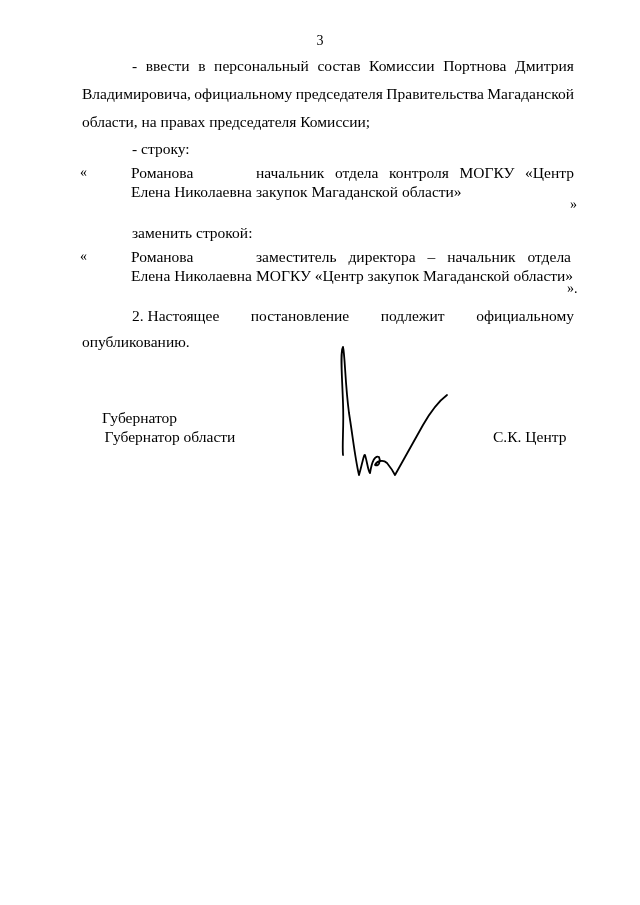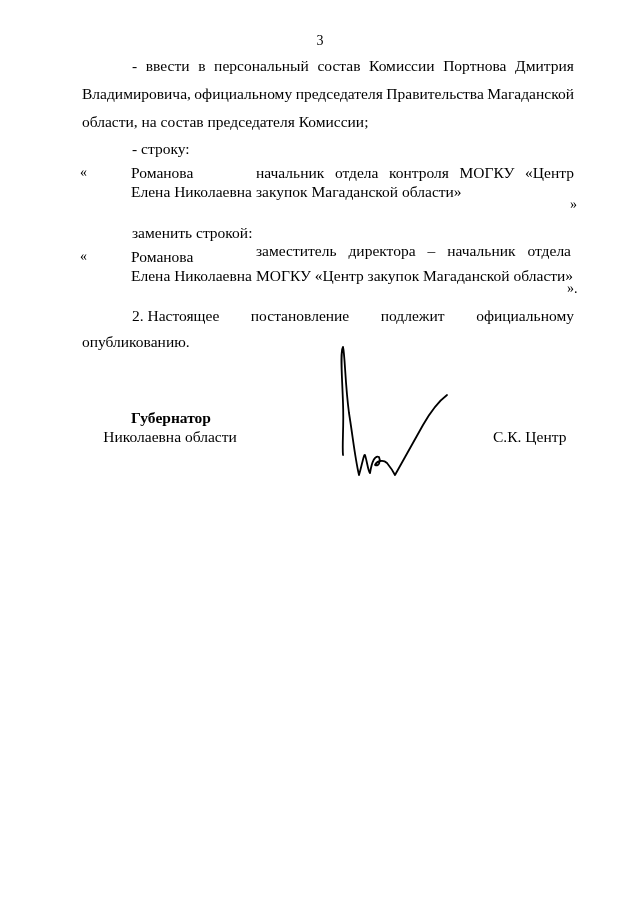--- a/index.html
+++ b/index.html
@@ -48,21 +48,21 @@
   <span>Портнова</span>
   <span>Дмитрия</span>
 </div>
 <div class="abs para-line justify-line" style="top:85px;">
   <span>Владимировича,</span>
   <span>официальному</span>
   <span>председателя</span>
   <span>Правительства</span>
   <span>Магаданской</span>
 </div>
-<div class="abs" style="left:82px; top:113px;">области, на состав председателя Комиссии;</div>
+<div class="abs" style="left:82px; top:113px;">области, на правах председателя Комиссии;</div>
 
 <div class="abs" style="left:132px; top:140px;">- строку:</div>
 
 <div class="abs quote" style="left:80px; top:165px;">«</div>
 <div class="abs name-col" style="top:164px;">Романова</div>
 <div class="abs name-col" style="top:183px;">Елена Николаевна</div>
 <div class="abs pos-col justify-line" style="top:164px; width:318px;">
   <span>начальник</span>
   <span>отдела</span>
   <span>контроля</span>
@@ -70,40 +70,40 @@
   <span>«Центр</span>
 </div>
 <div class="abs pos-col" style="top:183px;">закупок Магаданской области»</div>
 <div class="abs quote" style="left:570px; top:197px;">»</div>
 
 <div class="abs" style="left:132px; top:224px;">заменить строкой:</div>
 
 <div class="abs quote" style="left:80px; top:249px;">«</div>
 <div class="abs name-col" style="top:248px;">Романова</div>
 <div class="abs name-col" style="top:267px;">Елена Николаевна</div>
-<div class="abs pos-col justify-line" style="top:242px; width:315px;align-items:flex-end;">
+<div class="abs pos-col justify-line" style="top:248px; width:315px;align-items:flex-end;">
   <span>заместитель</span>
   <span>директора</span>
   <span>–</span>
   <span>начальник</span>
   <span>отдела</span>
 </div>
 <div class="abs pos-col" style="top:267px;">МОГКУ «Центр закупок Магаданской области»</div>
 <div class="abs quote" style="left:567px; top:281px;">».</div>
 
 <div class="abs indent-line justify-line" style="top:307px;">
   <span>2. Настоящее</span>
   <span>постановление</span>
   <span>подлежит</span>
   <span>официальному</span>
 </div>
 <div class="abs" style="left:82px; top:333px;">опубликованию.</div>
 
-<div class="abs" style="left:96px; top:409px; width:150px; text-align:center;font-weight:bold;">Губернатор</div>
-<div class="abs" style="left:95px; top:428px; width:150px; text-align:center;">Николаевна области</div>
+<div class="abs" style="left:102px; top:409px; width:150px; text-align:left;">Губернатор</div>
+<div class="abs" style="left:95px; top:428px; width:150px; text-align:center;">Губернатор области</div>
 
 <div class="abs signature" style="left:335px; top:343px;">
   <svg width="120" height="140" viewBox="0 0 120 140">
     <path d="M8,4 C5,10 7,30 8,60 C9,85 7,100 8,112
              M8,4 C10,12 10,40 14,70 C18,95 20,115 24,132
              C27,122 29,110 30,112 C32,118 33,128 35,130
              C37,118 40,112 44,114 C46,118 44,124 40,122
              C42,118 48,116 52,120 C56,125 58,128 60,132
              C68,118 78,100 88,82 C96,68 104,58 112,52" fill="none" stroke="#000" stroke-width="1.8" stroke-linecap="round" stroke-linejoin="round"></path>
   </svg>

